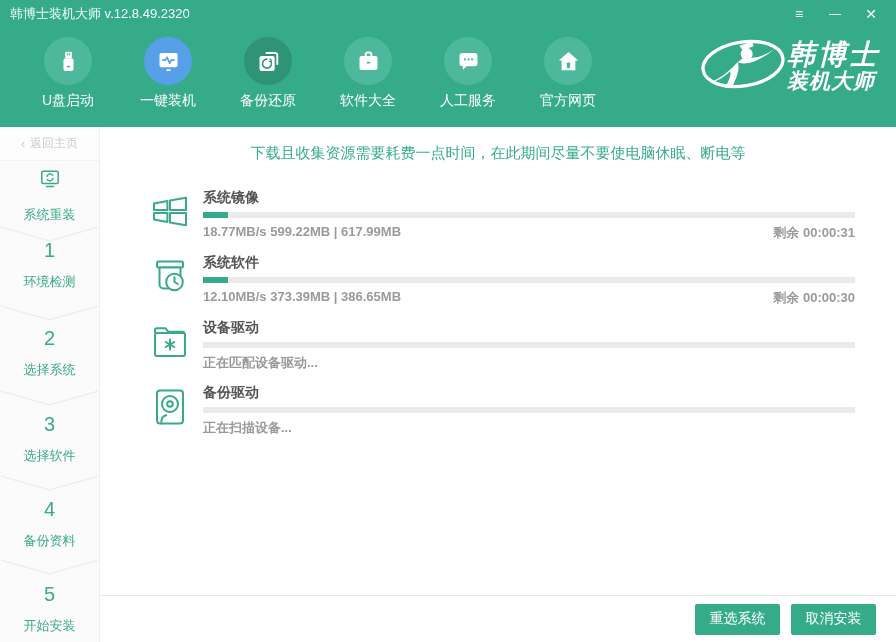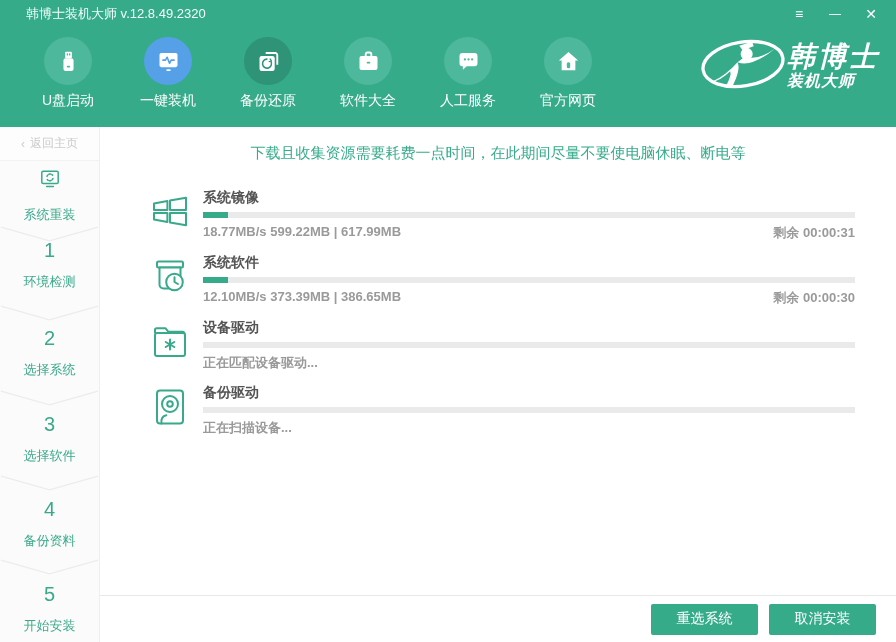--- a/index.html
+++ b/index.html
@@ -4,39 +4,39 @@
 <style>
   * { margin:0; padding:0; box-sizing:border-box; }
   html,body { background:#e8e8e8; }
   .app {
     position:relative; width:896px; height:642px; overflow:hidden;
     font-family:"Liberation Sans","DejaVu Sans",sans-serif;
     background:#fff; user-select:none;
   }
   
   .titlebar { height:28px; background:#35ab8a; display:flex; align-items:center; padding:0 10px; }
-  .win-title { color:#f2fffb; font-size:13px;margin-left:16px; }
+  .win-title { color:#f2fffb; font-size:13px; }
   .win-controls { margin-left:auto; display:flex; align-items:center; gap:6px; }
   .win-btn { width:30px; height:22px; color:#fff; font-size:14px; line-height:22px; text-align:center; cursor:pointer; }
   .win-btn.min { font-size:12px; }
   
   .nav { height:99px; background:#35ab8a; position:relative; }
   .nav-list { display:flex; padding-left:18px; }
   .nav-item { width:100px; padding-top:9px; display:flex; flex-direction:column; align-items:center; cursor:pointer; }
   .nav-circle { width:48px; height:48px; border-radius:50%; background:#4db89c; color:#4db89c;
     display:flex; align-items:center; justify-content:center; }
   .nav-circle svg { width:27px; height:27px; }
   .nav-item.active .nav-circle { background:#56a0e8; color:#56a0e8; }
   .nav-item.dark .nav-circle { background:#2e9377; color:#2e9377; }
   .nav-label { margin-top:7px; color:#ffffff; font-size:14px; }
   .logo { position:absolute; right:16px; top:7px; display:flex; align-items:center; gap:0; }
   .logo-mark svg { width:88px; height:58px; }
   .logo-text { color:#fff; font-style:italic; font-weight:bold; line-height:1.08; }
   .logo-line1 { font-size:28px; letter-spacing:3px; }
-  .logo-line2 { font-size:16px; letter-spacing:1px; }
+  .logo-line2 { font-size:21px; letter-spacing:1px; }
   
   .bodyrow { display:flex; height:515px; }
   .sidebar { width:100px; flex-shrink:0; background:#fbfbfb; border-right:1px solid #efefef; position:relative; }
   .back { height:34px; display:flex; align-items:center; justify-content:center; gap:5px;
     color:#cbcbcb; font-size:12px; border-bottom:1px solid #f2f2f2; cursor:pointer; background:#fdfdfd; }
   .side-block { position:absolute; left:0; width:100%; text-align:center; color:#3aa98a; }
   .side-block .icon20 svg { width:24px; height:24px; }
   .side-label { font-size:13px; margin-top:11px; }
   .step-num { font-size:20px; }
   .chev { position:absolute; left:0; width:100%; height:16px; }
@@ -49,21 +49,21 @@
   .task-icon svg { width:44px; height:44px; }
   .task-body { flex:1; }
   .task-name { font-size:14px; color:#555; }
   .task-bar { height:6px; background:#eaeaea; margin-top:5px; position:relative; overflow:hidden; }
   .task-fill { position:absolute; left:0; top:0; bottom:0; width:0; background:#35ab8a; }
   .task-info { display:flex; justify-content:space-between; margin-top:6px; font-size:13px; color:#9a9a9a;gap:28px; }
   
   .footer { position:absolute; left:0; right:0; bottom:0; height:47px; background:#fff;
     border-top:1px solid #e9e9e9; display:flex; align-items:center; justify-content:flex-end;
     gap:11px; padding-right:20px; }
-  .btn { width:107px; height:31px; background:#35ab8a; color:#fff; font-size:14px;
+  .btn { width:85px; height:31px; background:#35ab8a; color:#fff; font-size:14px;
     border:none; border-radius:2px; cursor:pointer; font-family:Liberation Serif, serif; }
 </style>
 </head>
 <body>
 
 <div class="app">
 
   <div class="titlebar">
     <span class="win-title">韩博士装机大师 v.12.8.49.2320</span>
     <div class="win-controls">

